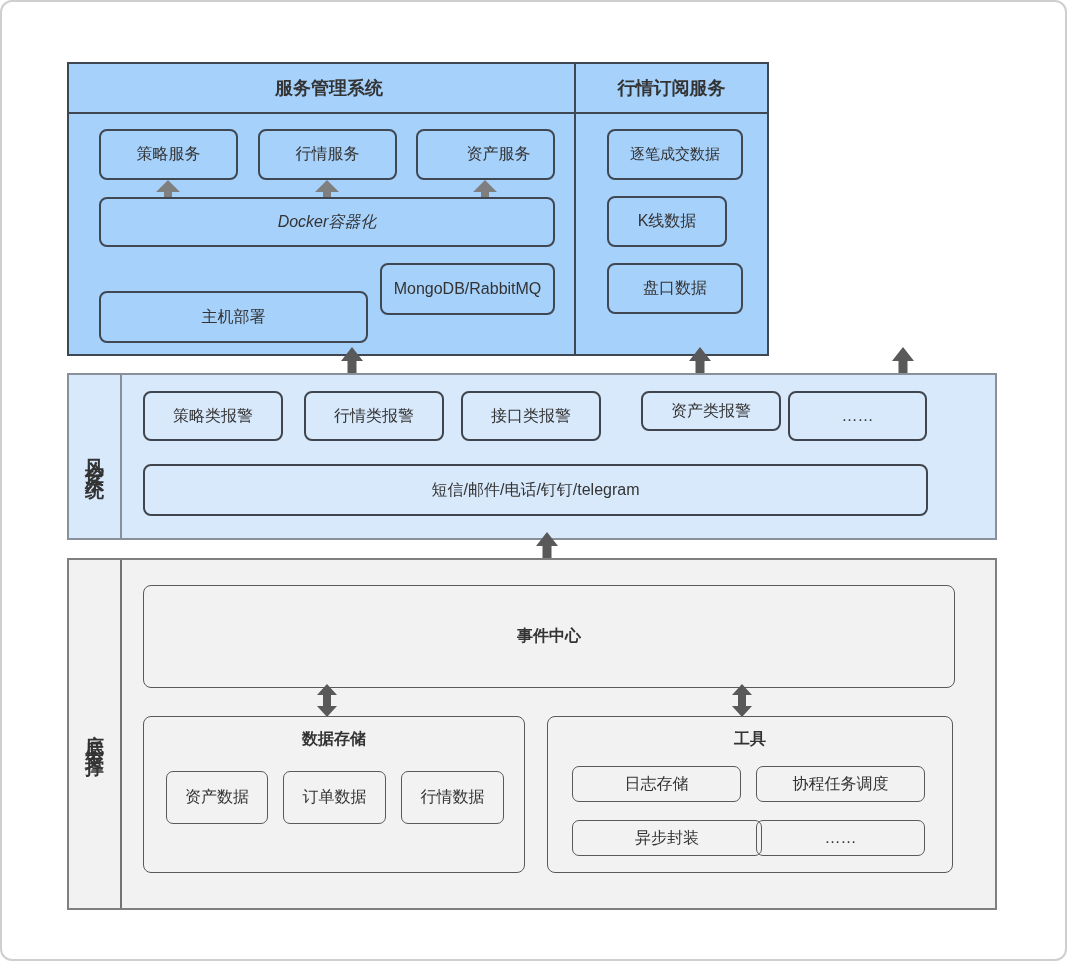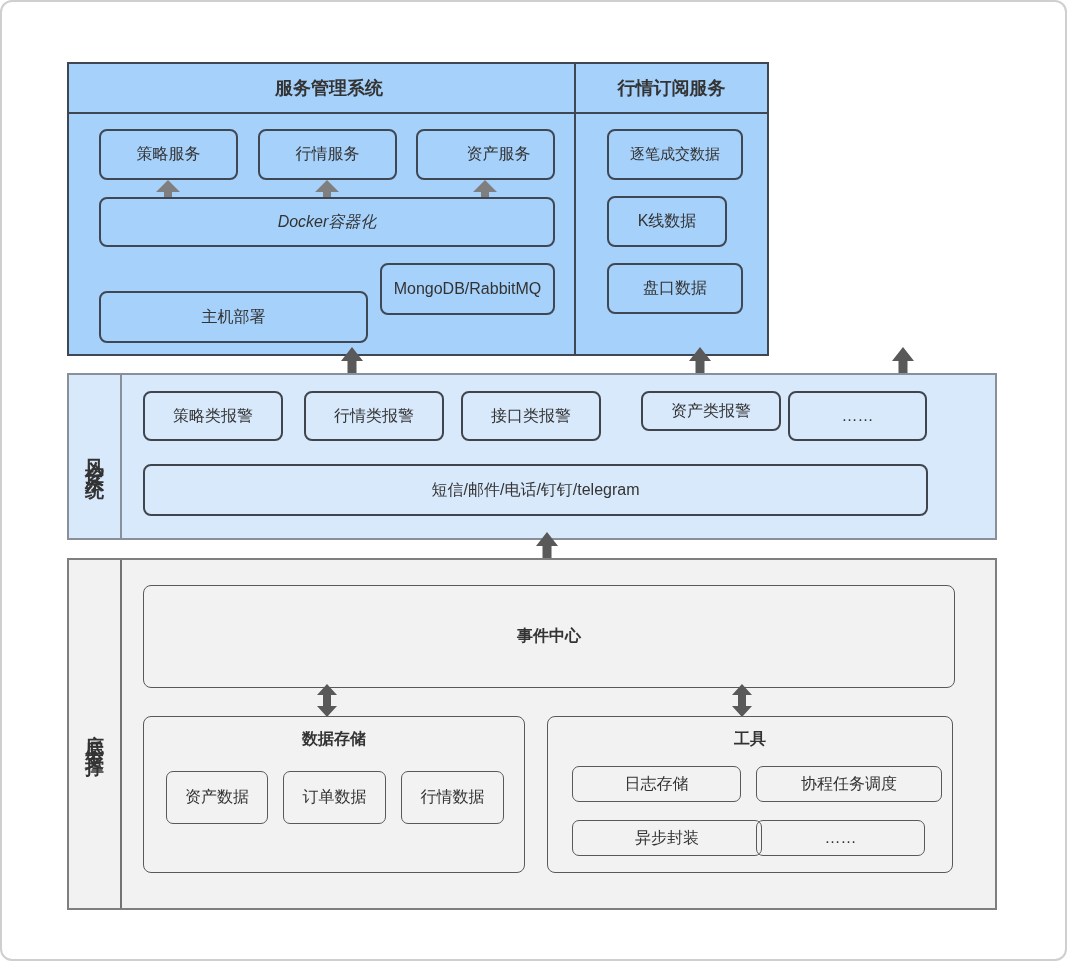--- a/index.html
+++ b/index.html
@@ -129,18 +129,18 @@
     <div class="abs gray-box" style="left:74px;top:156px;width:382px;height:157px;">
       <div class="group-title">数据存储</div>
       <div class="abs gray-leaf" style="left:22px;top:54px;width:102px;height:53px;">资产数据</div>
       <div class="abs gray-leaf" style="left:139px;top:54px;width:103px;height:53px;">订单数据</div>
       <div class="abs gray-leaf" style="left:257px;top:54px;width:103px;height:53px;">行情数据</div>
     </div>
 
     <div class="abs gray-box" style="left:478px;top:156px;width:406px;height:157px;">
       <div class="group-title">工具</div>
       <div class="abs gray-leaf" style="left:24px;top:49px;width:169px;height:36px;">日志存储</div>
-      <div class="abs gray-leaf" style="left:208px;top:49px;width:186px;height:36px;">协程任务调度</div>
+      <div class="abs gray-leaf" style="left:208px;top:49px;width:169px;height:36px;">协程任务调度</div>
       <div class="abs gray-leaf" style="left:24px;top:103px;width:190px;height:36px;">异步封装</div>
       <div class="abs gray-leaf" style="left:208px;top:103px;width:169px;height:36px;">……</div>
     </div>
   </div>
 </div>
 
 </body></html>

